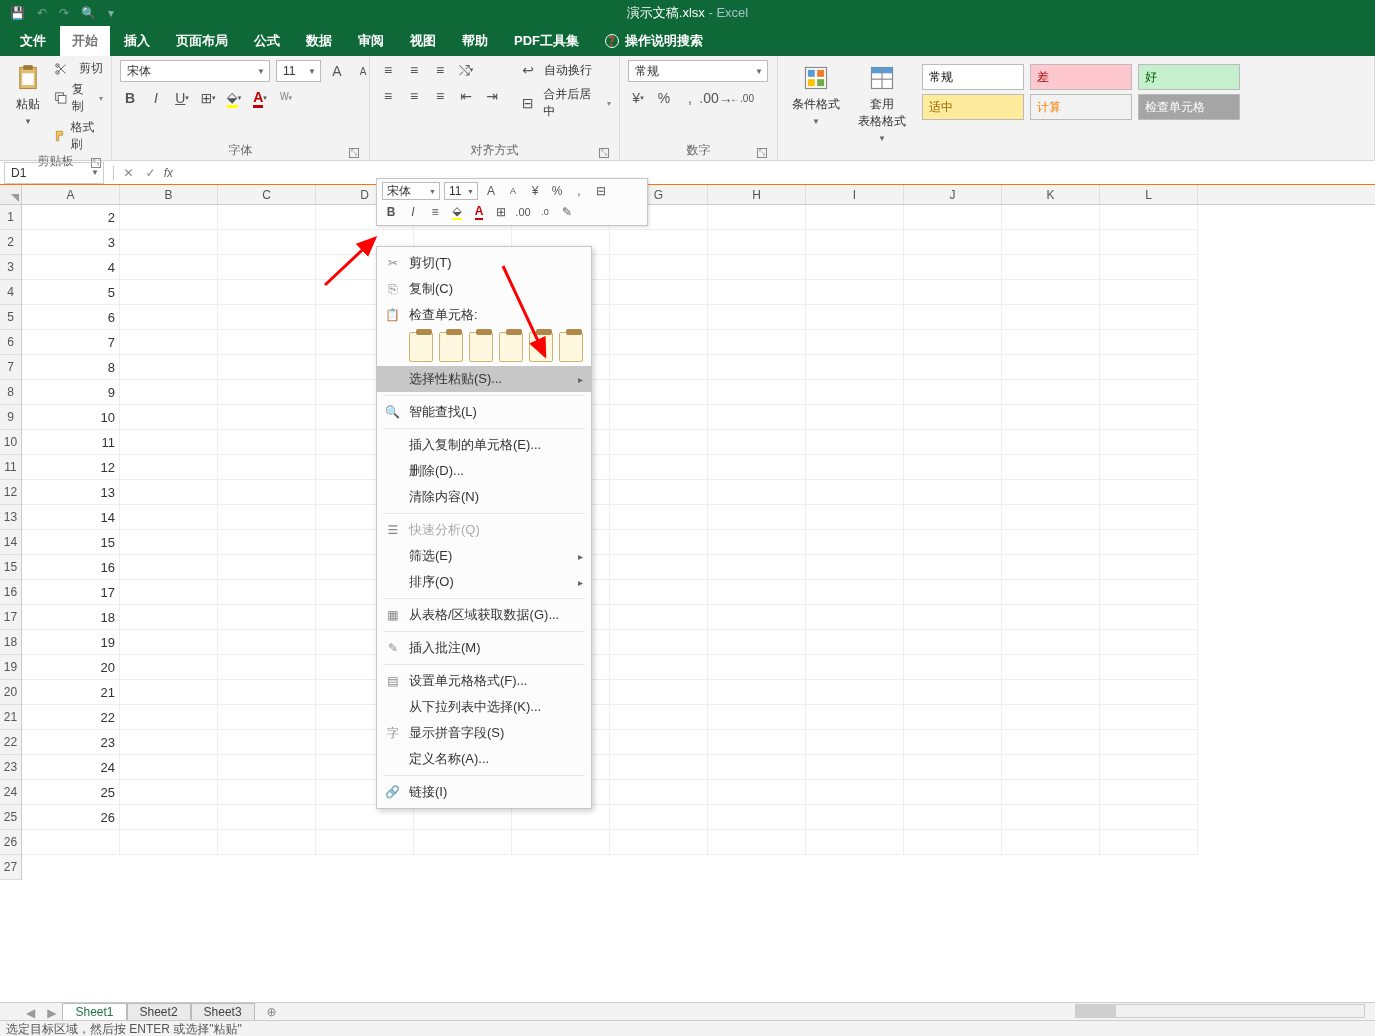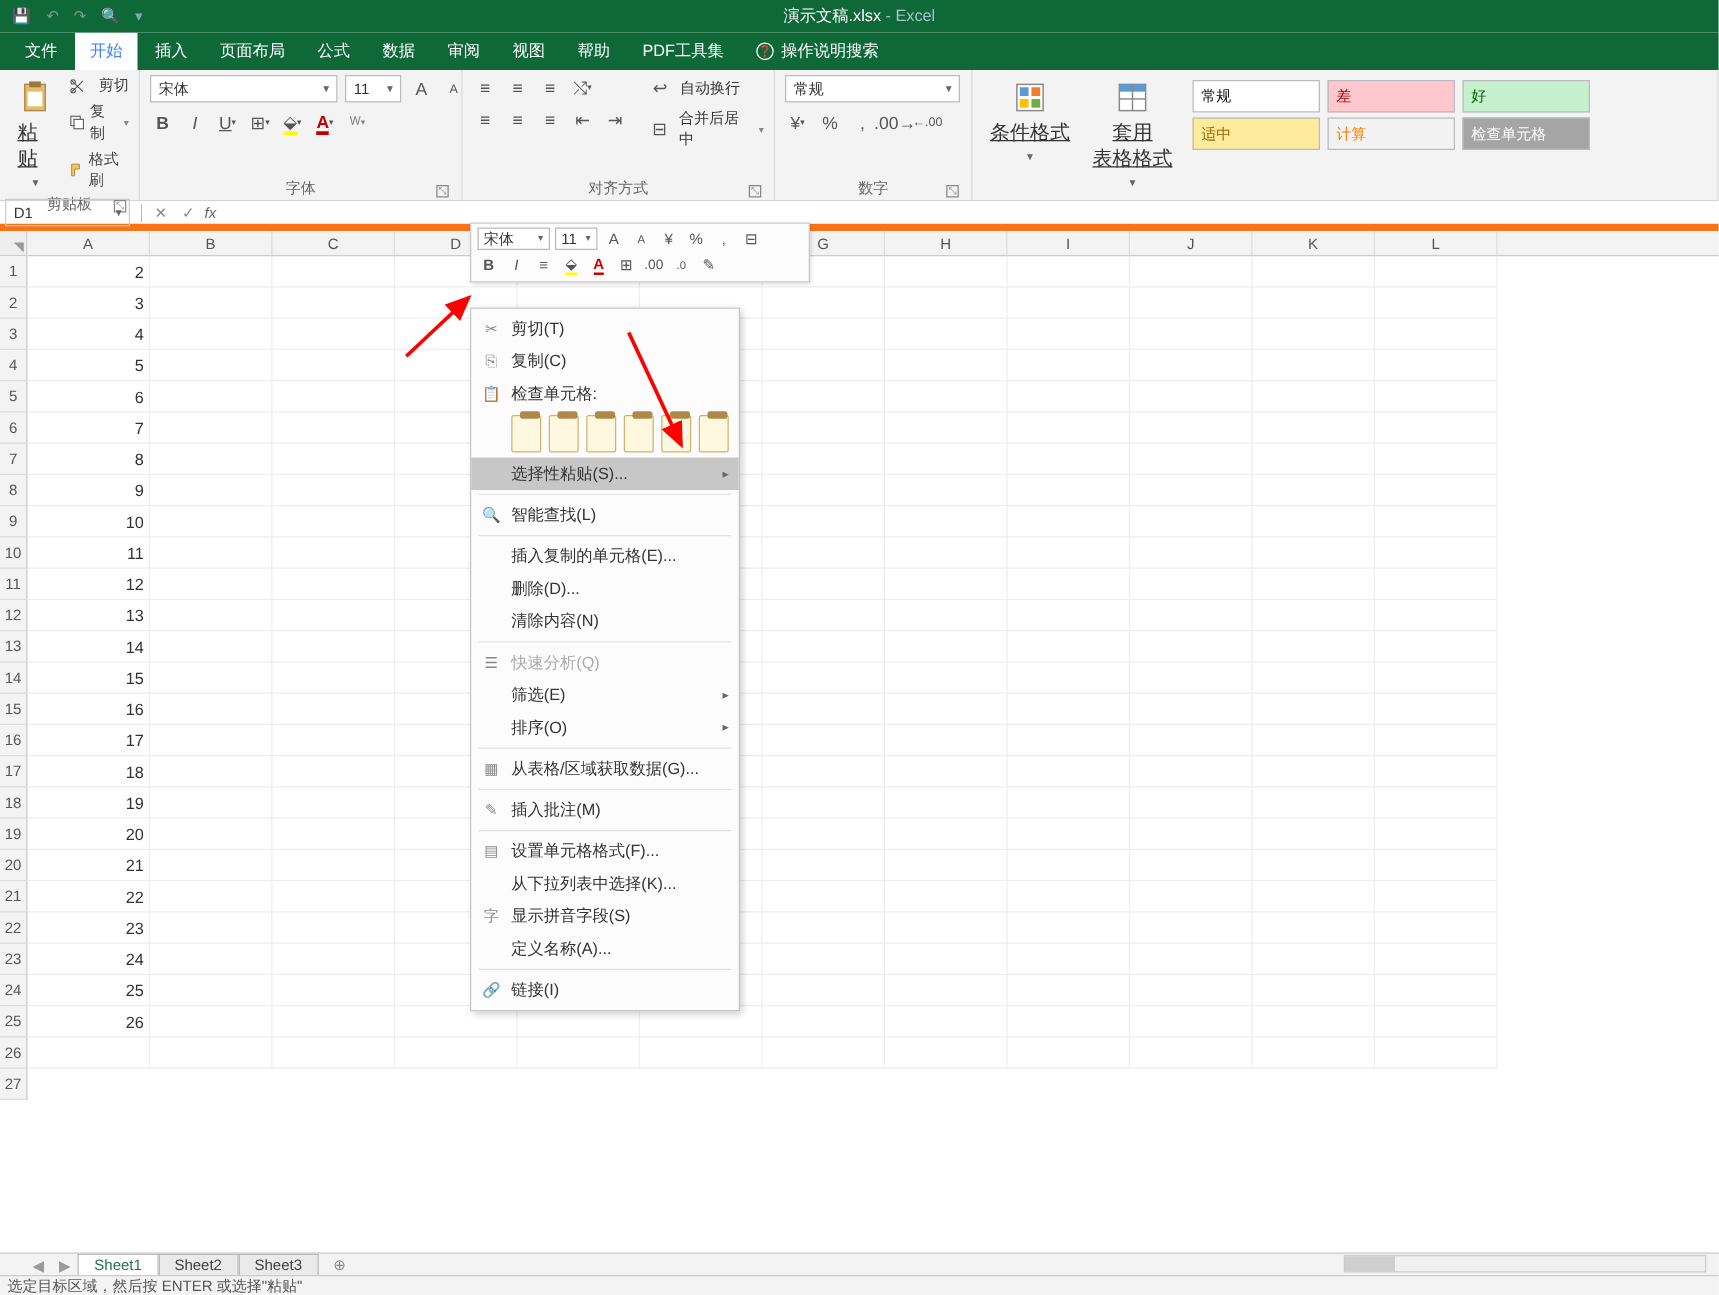--- a/index.html
+++ b/index.html
@@ -7,34 +7,34 @@
 
   
   .titlebar { height:26px; background:#0e6838; display:flex; align-items:center; color:#fff; position:relative; }
   .qat { display:flex; gap:12px; padding-left:10px; align-items:center; }
   .qat span { color:#cde; font-size:12px; }
   .title-center { position:absolute; left:50%; transform:translateX(-50%); font-size:13px; }
   .title-center .dim { color:#cde; opacity:.8; }
 
   
   .tabs { height:30px; background:#0e6838; display:flex; color:#fff; align-items:flex-end; padding-left:8px; gap:2px; }
-  .tab { padding:6px 12px; font-size:13px; cursor:default; }
-  .tab.active { background:#fff; color:#3b82f6; }
+  .tab { padding:6px 12px; font-size:13px; cursor:default;font-weight:bold; }
+  .tab.active { background:#fff; color:#737373; }
   .tab.help { display:flex; align-items:center; gap:6px; padding-bottom:6px; }
   .bulb { width:14px; height:14px; border:1px solid #fff; border-radius:50%; display:flex; align-items:center; justify-content:center; font-size:9px; }
 
   
   .ribbon { height:105px; background:#f3f3f3; border-bottom:1px solid #d4d4d4; display:flex; }
   .group { border-right:1px solid #d9d9d9; padding:4px 8px 0 8px; display:flex; flex-direction:column; }
   .group .body { flex:1; display:flex; gap:6px; align-items:flex-start; }
   .group .label { height:18px; font-size:12px; color:#666; text-align:center; position:relative; }
   .group .label .launcher { position:absolute; right:2px; bottom:2px; width:10px; height:10px; border:1px solid #888; font-size:8px; color:#888; text-align:center; line-height:8px; }
   .bigbtn { display:flex; flex-direction:column; align-items:center; gap:4px; padding:4px 6px; }
   .bigbtn svg { width:28px; height:28px; }
-  .bigbtn .cap { font-size:16px;text-decoration:underline; }
+  .bigbtn .cap { font-size:12px; }
   .minilist { display:flex; flex-direction:column; gap:4px; font-size:12px; color:#444; }
   .minilist div { display:flex; align-items:center; gap:4px;justify-content:space-between; }
   .miniicon { width:14px; height:14px; }
 
   .fontbox,.sizebox { height:22px; border:1px solid #bbb; background:#fff; padding:0 18px 0 6px; font-size:12px; position:relative; display:flex; align-items:center; }
   .fontbox { width:150px; }
   .sizebox { width:45px; }
   .caret { position:absolute; right:4px; top:50%; transform:translateY(-50%); font-size:8px; color:#666; }
   .rowbtns { display:flex; gap:6px; align-items:center; }
   .ibtn { width:20px; height:20px; display:flex; align-items:center; justify-content:center; color:#555; font-size:14px; border:1px solid transparent; }
@@ -43,21 +43,21 @@
   .styles-gallery { display:grid; grid-template-columns:repeat(3,102px); grid-auto-rows:26px; gap:4px 6px; padding:4px; }
   .style-cell { border:1px solid #bbb; display:flex; align-items:center; padding-left:6px; font-size:12px; }
   .cell-normal { background:#fff; color:#111; }
   .cell-bad { background:#ffc7ce; color:#9c0006; }
   .cell-good { background:#c6efce; color:#006100; }
   .cell-neutral{ background:#ffeb9c; color:#9c6500; }
   .cell-calc { background:#f2f2f2; color:#fa7d00; }
   .cell-check { background:#a5a5a5; color:#fff; }
 
   
-  .fbar { height:24px; border-bottom:6px solid #f97316; display:flex; align-items:center; background:#fff; }
+  .fbar { height:24px; border-bottom:1px solid #f97316; display:flex; align-items:center; background:#fff; }
   .namebox { width:100px; height:22px; border:1px solid #ccc; margin-left:4px; display:flex; align-items:center; padding:0 6px; position:relative; }
   .namebox .car { position:absolute; right:4px; font-size:8px; color:#666; }
   .fbar .fx { margin:0 8px; color:#666; font-style:italic; }
   .fbar .sep { color:#bbb; margin:0 6px; }
   .fbar .x  { color:#888; }
   .fbar .chk{ color:#888; }
 
   
   .sheet-wrap { position:absolute; top:185px; left:0; right:0; bottom:34px; overflow:hidden; background:#fff; }
   .corner { position:absolute; top:0; left:0; width:22px; height:20px; background:#eee; border-right:1px solid #ccc; border-bottom:1px solid #ccc; display:flex; align-items:center; justify-content:center; }

